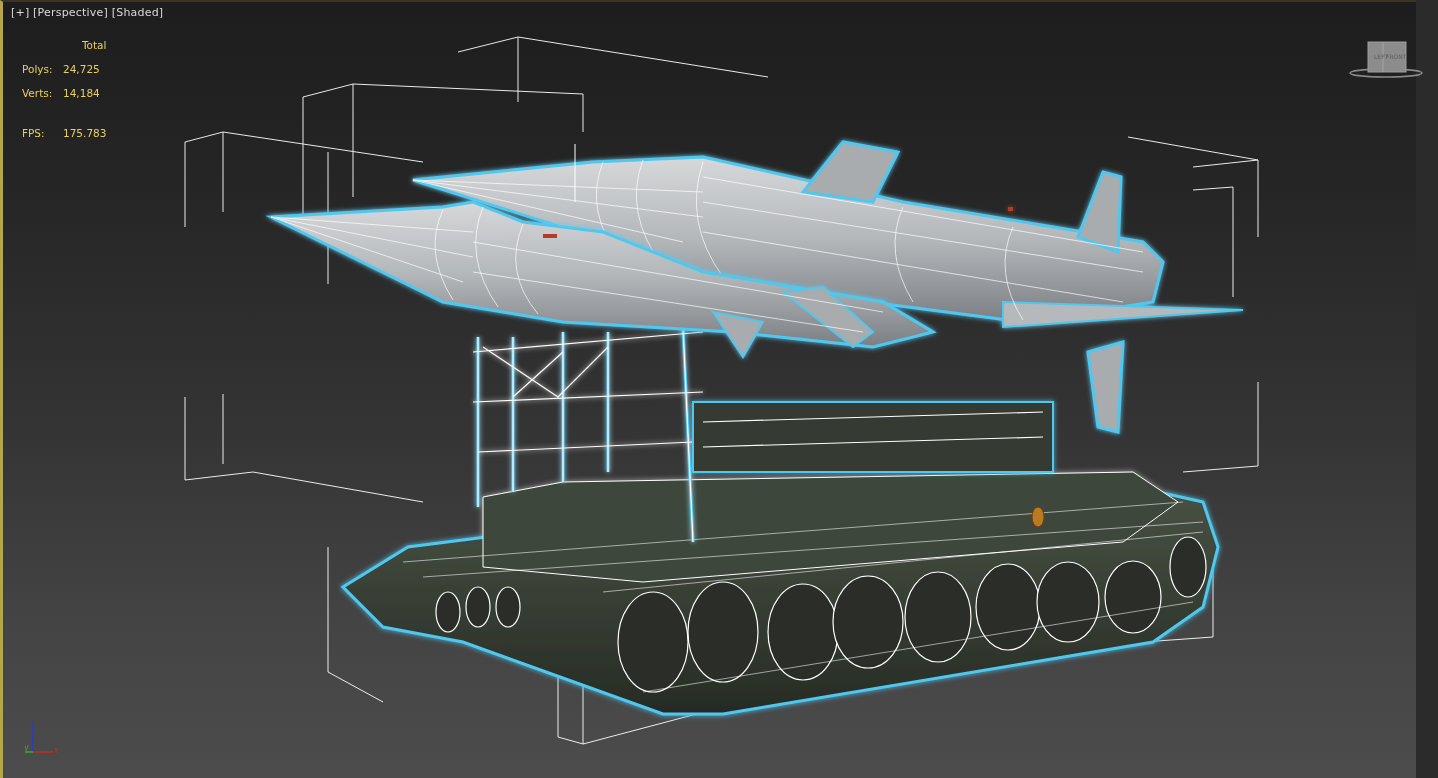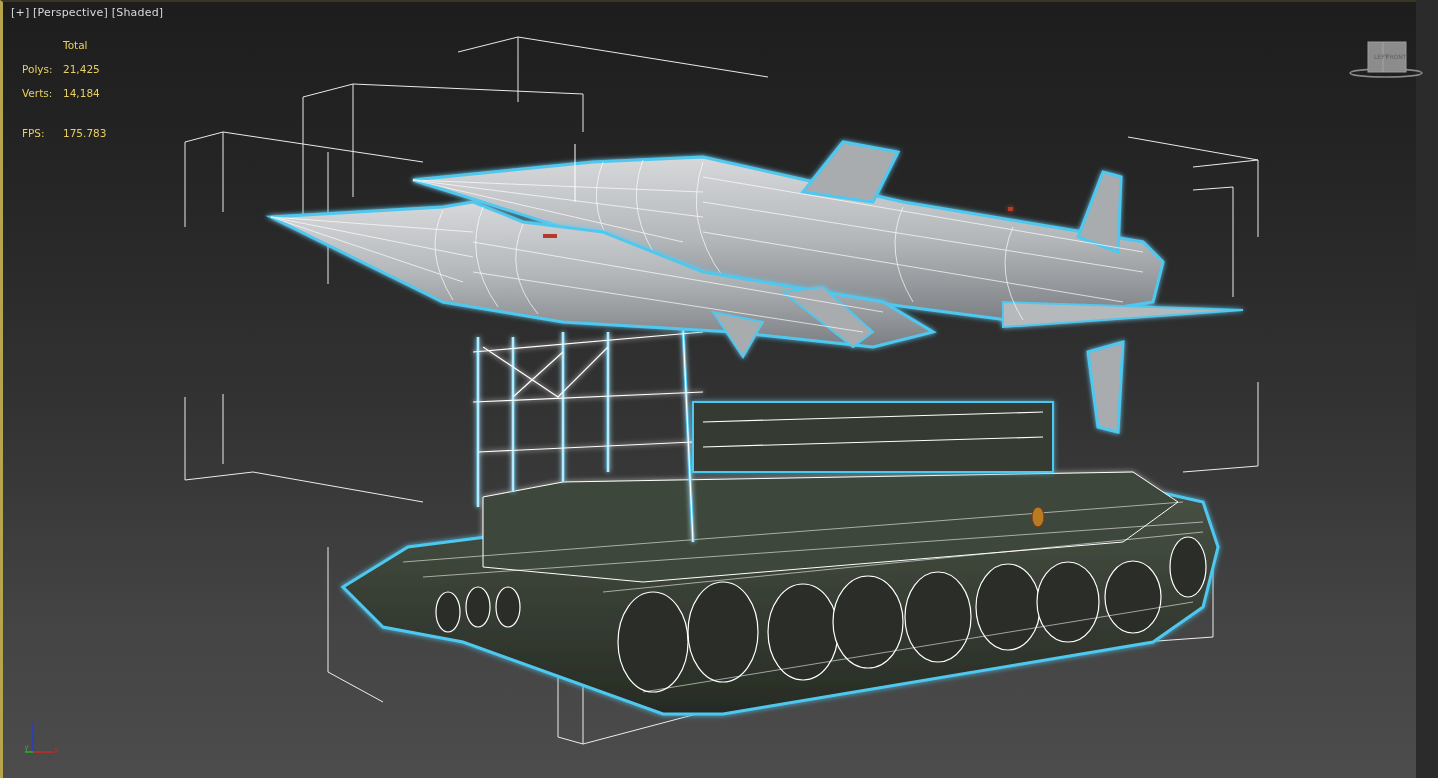--- a/index.html
+++ b/index.html
@@ -9,38 +9,38 @@
     box-sizing:border-box;
     border-left:3px solid #b6a54a; border-top:2px solid #3a3424;
     font-family:"DejaVu Sans", "Liberation Sans", sans-serif;
   }
   .vp-label { position:absolute; left:8px; top:4px; font-size:11px; color:#d9d9d9; letter-spacing:0.2px; white-space:pre; }
   .vp-label span { cursor:pointer; }
   .stats { position:absolute; left:19px; top:35px; font-size:10.5px; color:#e8d060; line-height:16px; }
   .stats .row { display:flex;margin-top:8px; }
   .stats .k { width:41px; }
   .stats .v { }
-  .stats .hdr { padding-left:41px; }
+  .stats .hdr { padding-left:41px;text-align:right; }
   .stats .gap { height:16px; }
   .scene { position:absolute; left:0; top:0; width:1438px; height:778px; }
   .viewcube { position:absolute; left:1345px; top:38px; width:76px; height:40px; cursor:pointer; }
   .axis { position:absolute; left:22px; top:718px; width:40px; height:40px; }
 </style>
 </head>
 <body>
 
 <div class="viewport">
 
   <div class="vp-label"><span>[+]</span> <span>[Perspective]</span> <span>[Shaded]</span></div>
 
   <div class="stats">
     <div class="hdr">Total</div>
     <div class="row">
       <span class="k">Polys:</span>
-      <span class="v">21,425</span>
+      <span class="v">24,725</span>
     </div>
     <div class="row">
       <span class="k">Verts:</span>
       <span class="v">14,184</span>
     </div>
     <div class="gap"></div>
     <div class="row">
       <span class="k">FPS:</span>
       <span class="v">175.783</span>
     </div>

